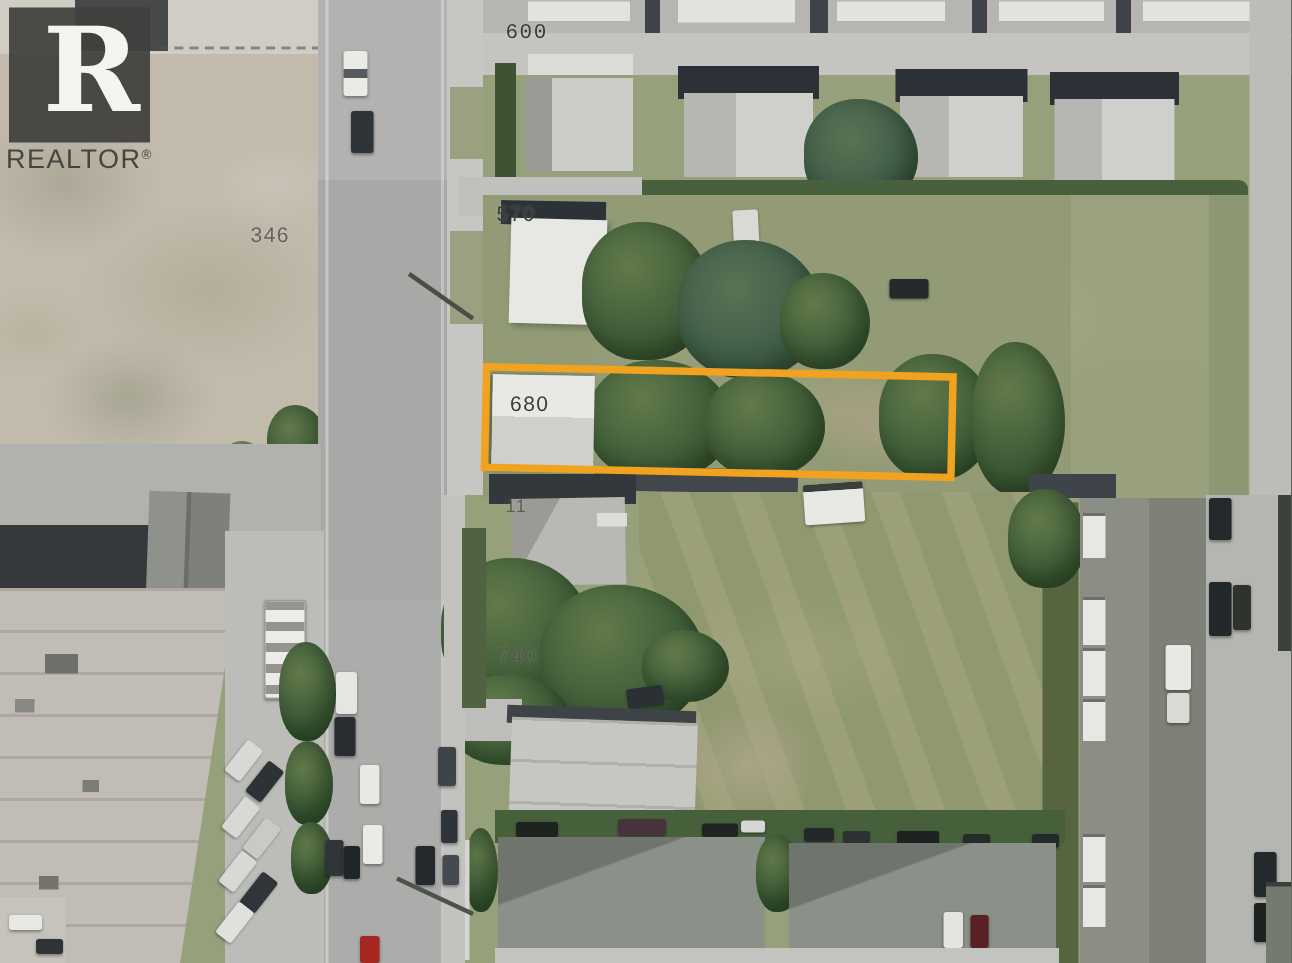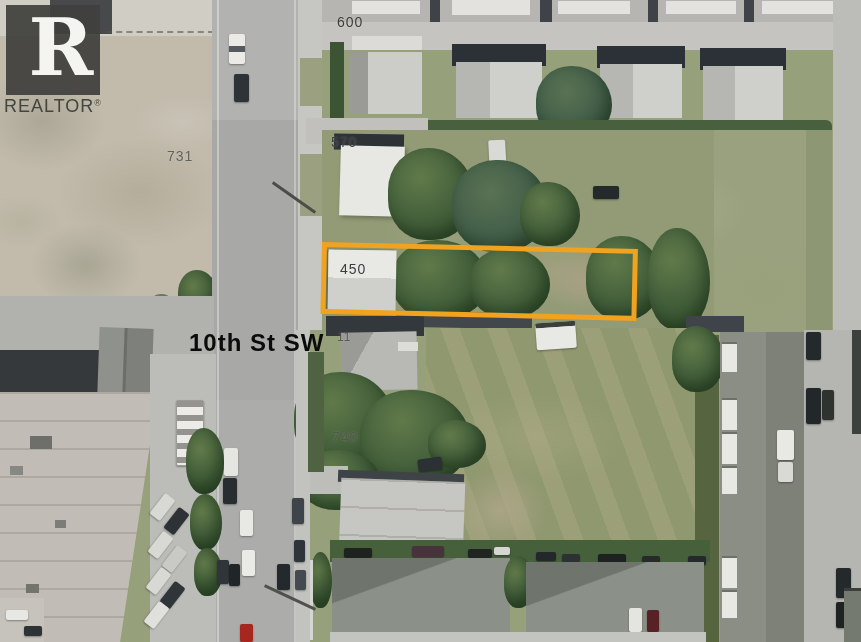--- a/index.html
+++ b/index.html
@@ -230,27 +230,26 @@
   <div class="car" style="left:229px;top:564px;width:11px;height:22px;background:#202528;"></div>
   <div class="car" style="left:277px;top:564px;width:13px;height:26px;background:#24292d;"></div>
   <div class="car" style="left:240px;top:624px;width:13px;height:18px;background:#a5271f;"></div>
   <div class="car" style="left:292px;top:498px;width:12px;height:26px;background:#3f444a;"></div>
   <div class="car" style="left:294px;top:540px;width:11px;height:22px;background:#2f343a;"></div>
   <div class="car" style="left:295px;top:570px;width:11px;height:20px;background:#454a50;"></div>
   <div class="a" style="left:262px;top:596px;width:56px;height:3px;background:#4f524c;transform:rotate(25deg);"></div>
 
   <div id="highlight-rect"></div>
 
-  <div class="lbl" style="left:337px;top:14px;">600</div>
-  <div class="lbl" style="left:167px;top:148px;color:#62625c;">731</div>
+  <div class="lbl" style="left:337px;top:14px;font-family:Liberation Mono, monospace;">600</div>
+  <div class="lbl" style="left:167px;top:148px;color:#62625c;">346</div>
   <div class="lbl" style="left:331px;top:134px;">570</div>
-  <div class="lbl" style="left:340px;top:261px;z-index:45;">450</div>
+  <div class="lbl" style="left:340px;top:261px;z-index:45;">680</div>
   <div class="lbl" style="left:337px;top:330px;font-size:12px;opacity:.65;">11</div>
   <div class="lbl" style="left:332px;top:429px;color:#565650;opacity:.85;z-index:45;">740</div>
-  <div class="street-lbl" style="z-index:46;">10th St SW</div>
 
   <div id="realtor-logo">
     <div id="logo-square">
       <span id="logo-letter">R</span>
     </div>
     <div id="logo-wordmark">
       <span>REALTOR</span><sup>®</sup>
     </div>
   </div>
 

